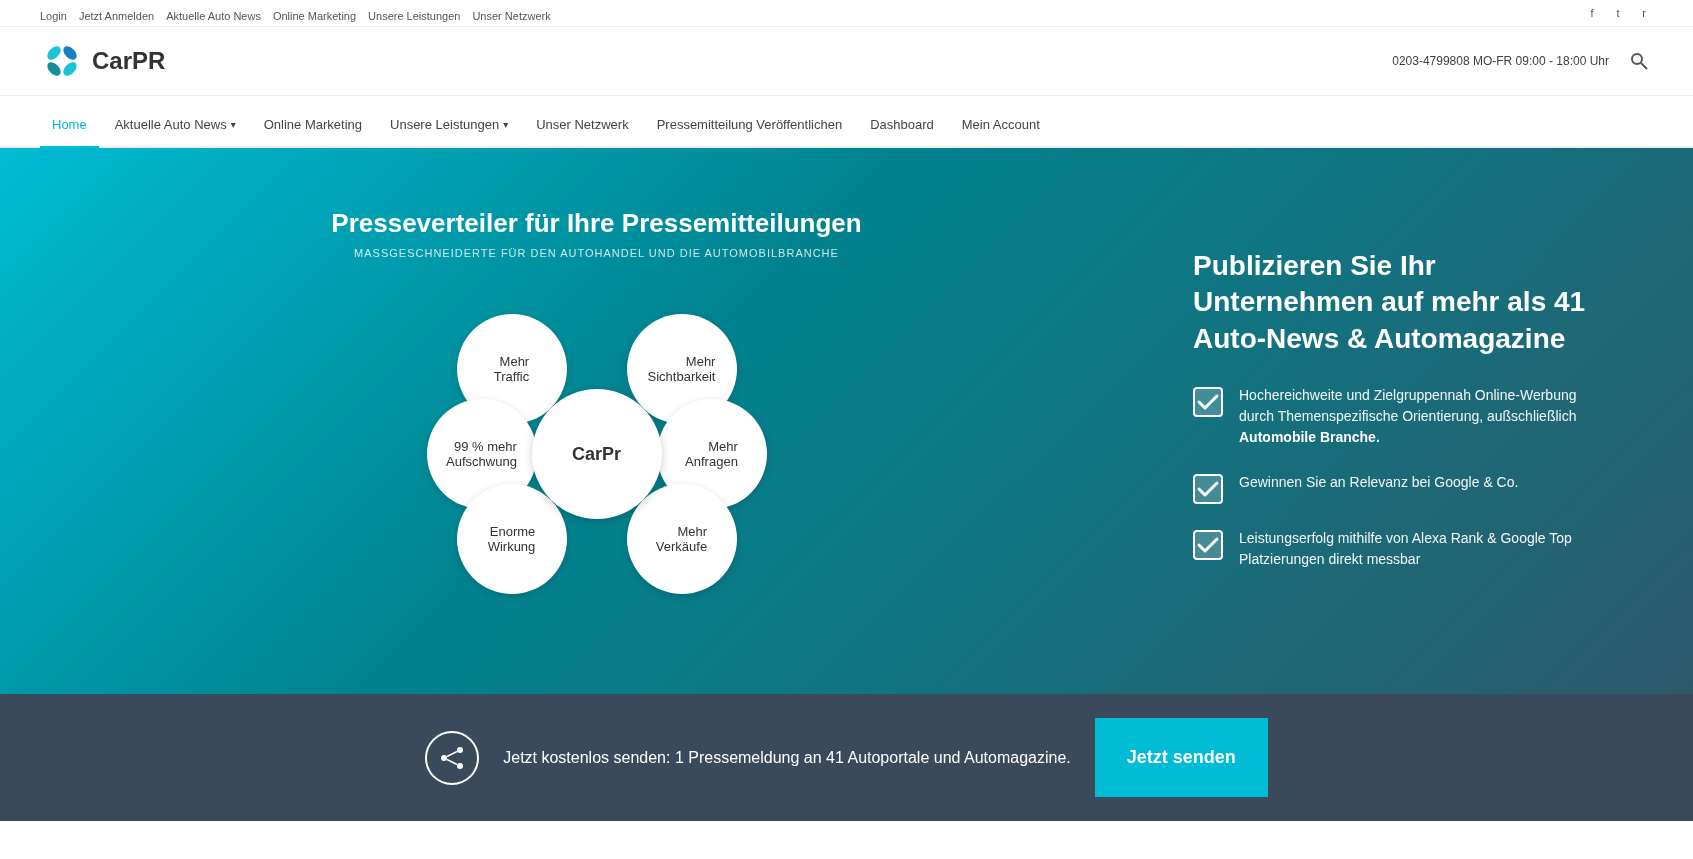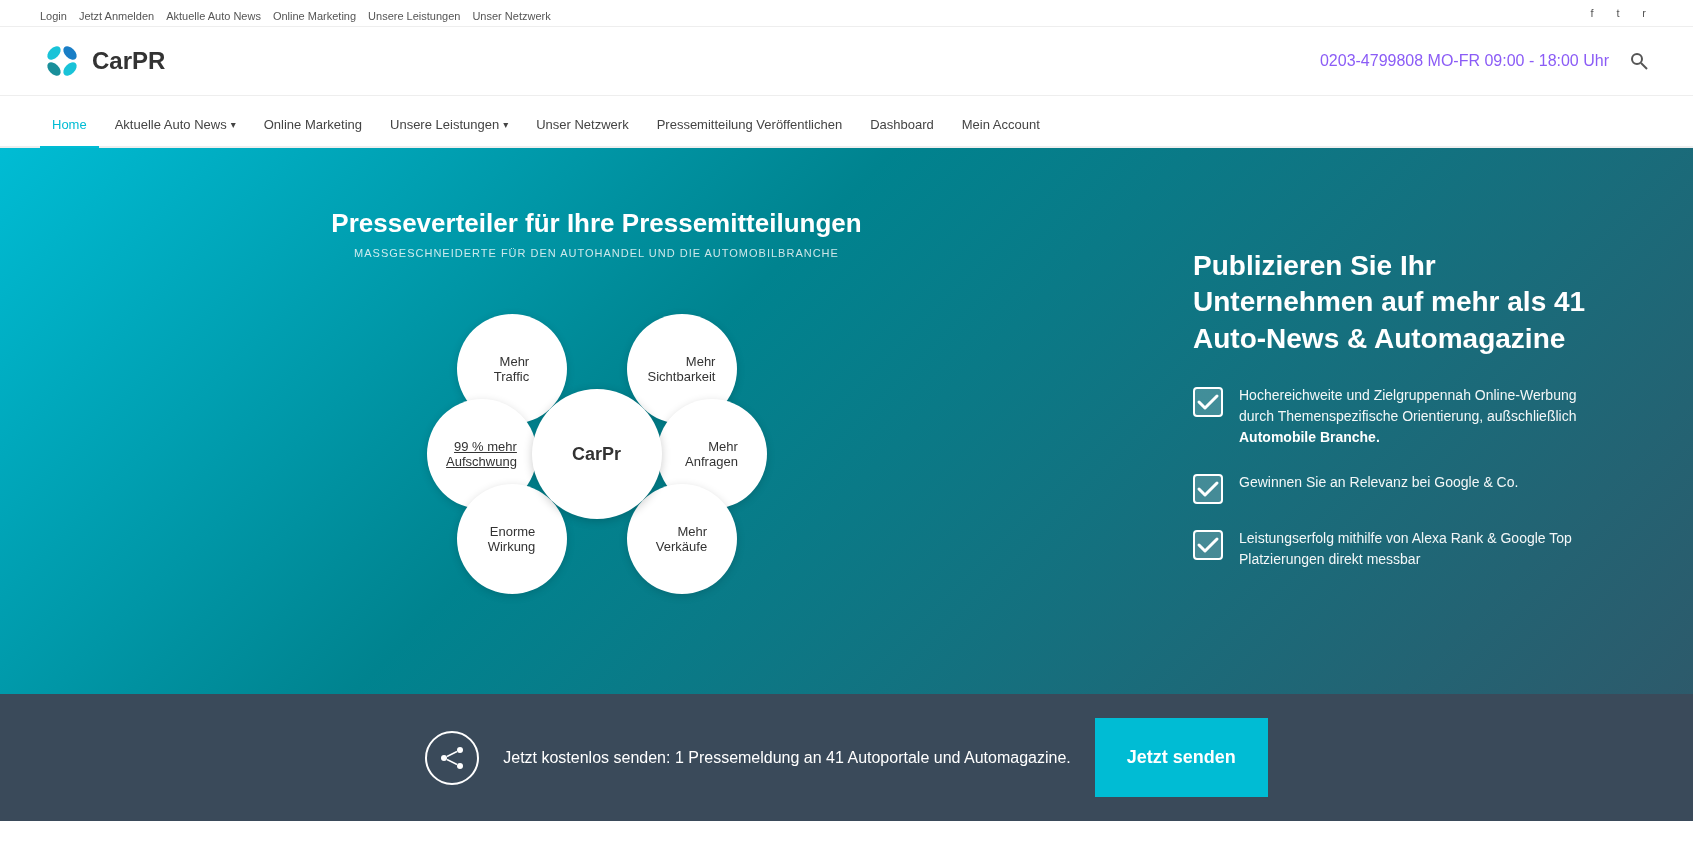--- a/index.html
+++ b/index.html
@@ -27,21 +27,21 @@
       padding: 12px 40px;
       display: flex;
       justify-content: space-between;
       align-items: center;
       border-bottom: 1px solid #eee;
     }
     .logo { display: flex; align-items: center; gap: 8px; }
     .logo-text { font-size: 24px; font-weight: bold; color: #333; }
     .logo-icon { width: 44px; height: 44px; }
     .header-right { display: flex; align-items: center; gap: 16px; }
-    .phone-info { text-align: right; font-size: 16px; color: #8b5cf6; }
+    .phone-info { text-align: right; font-size: 12px; color: #404040; }
     .search-icon-btn { width: 28px; height: 28px; display: flex; align-items: center; justify-content: center; cursor: pointer; color: #555; font-size: 16px; }
 
     
     .nav {
       background: #fff;
       padding: 0 40px;
       display: flex;
       align-items: flex-end;
       gap: 4px;
       border-bottom: 2px solid #eee;
@@ -295,21 +295,21 @@
       </svg>
 
       <div class="circle-node" style="top: 40px; left: 40px;">
         Mehr<br>Traffic
       </div>
 
       <div class="circle-node" style="top: 40px; right: 40px;">
         Mehr<br>Sichtbarkeit
       </div>
 
-      <div class="circle-node" style="top: 50%; left: 10px; transform: translateY(-50%); text-decoration: underline;">
+      <div class="circle-node" style="top: 50%; left: 10px; transform: translateY(-50%);">
         99 % mehr<br>Aufschwung
       </div>
 
       <div class="circle-center">
         CarPr
       </div>
 
       <div class="circle-node" style="top: 50%; right: 10px; transform: translateY(-50%);">
         Mehr<br>Anfragen
       </div>

